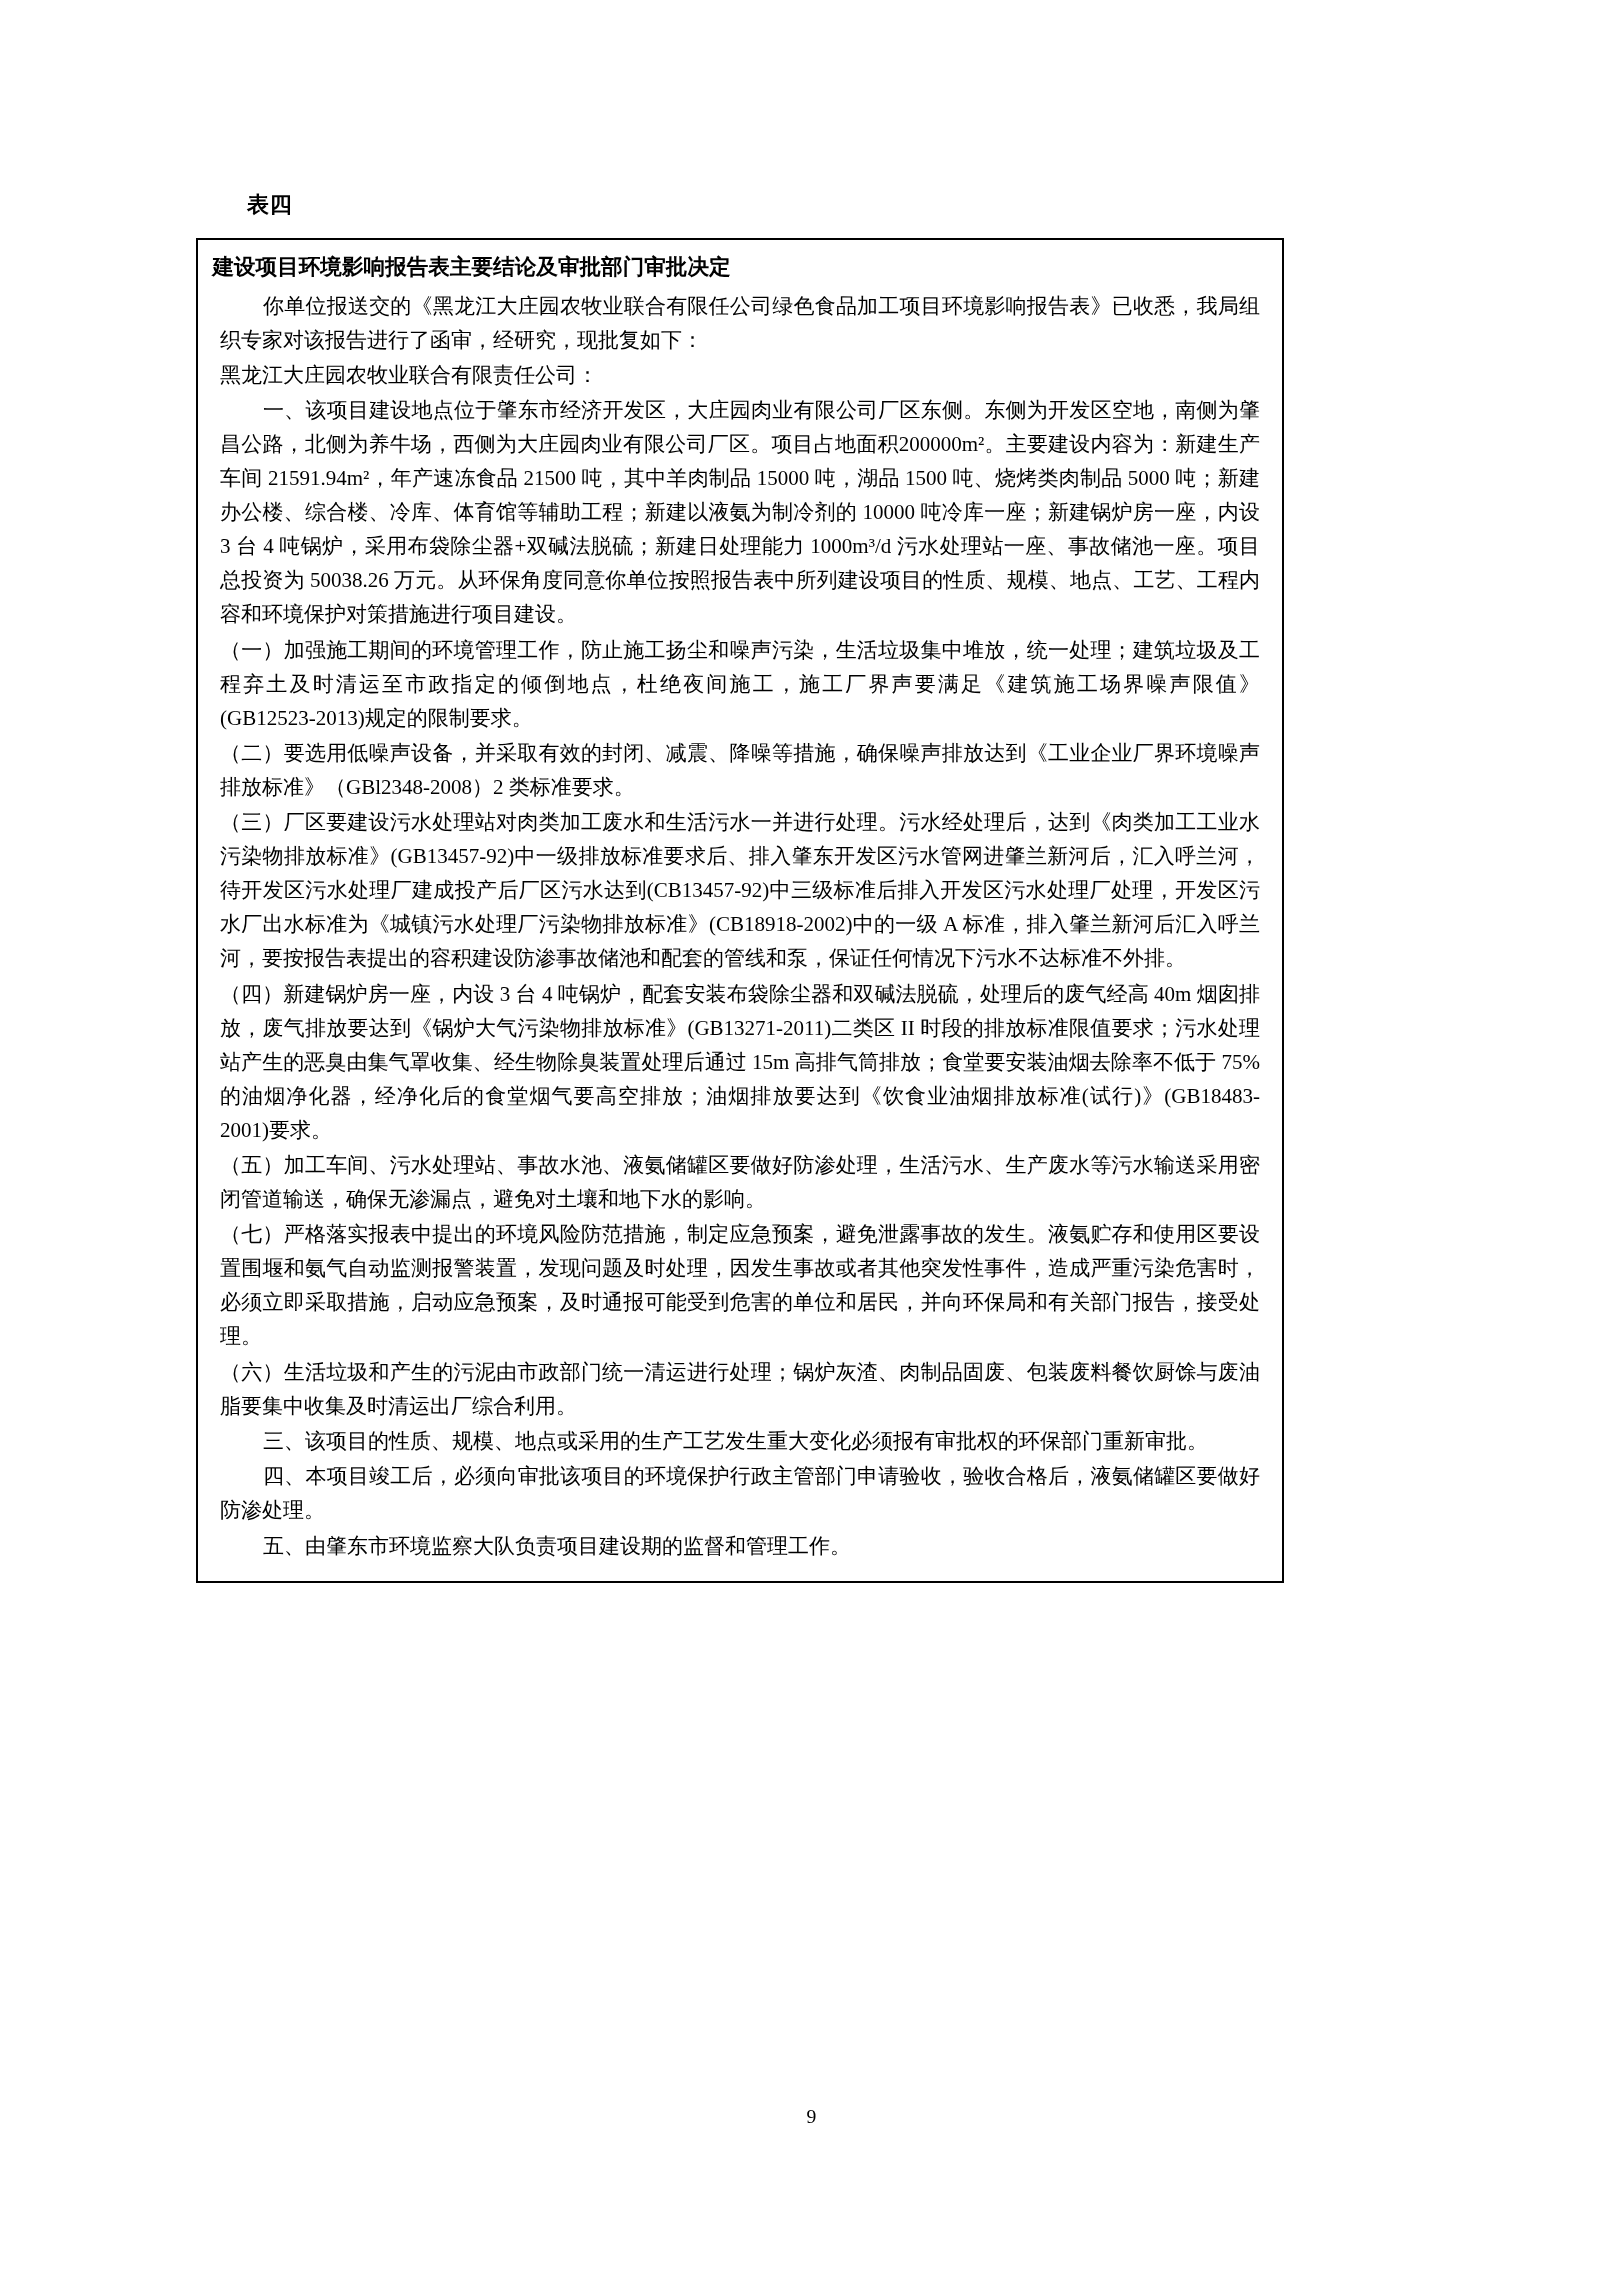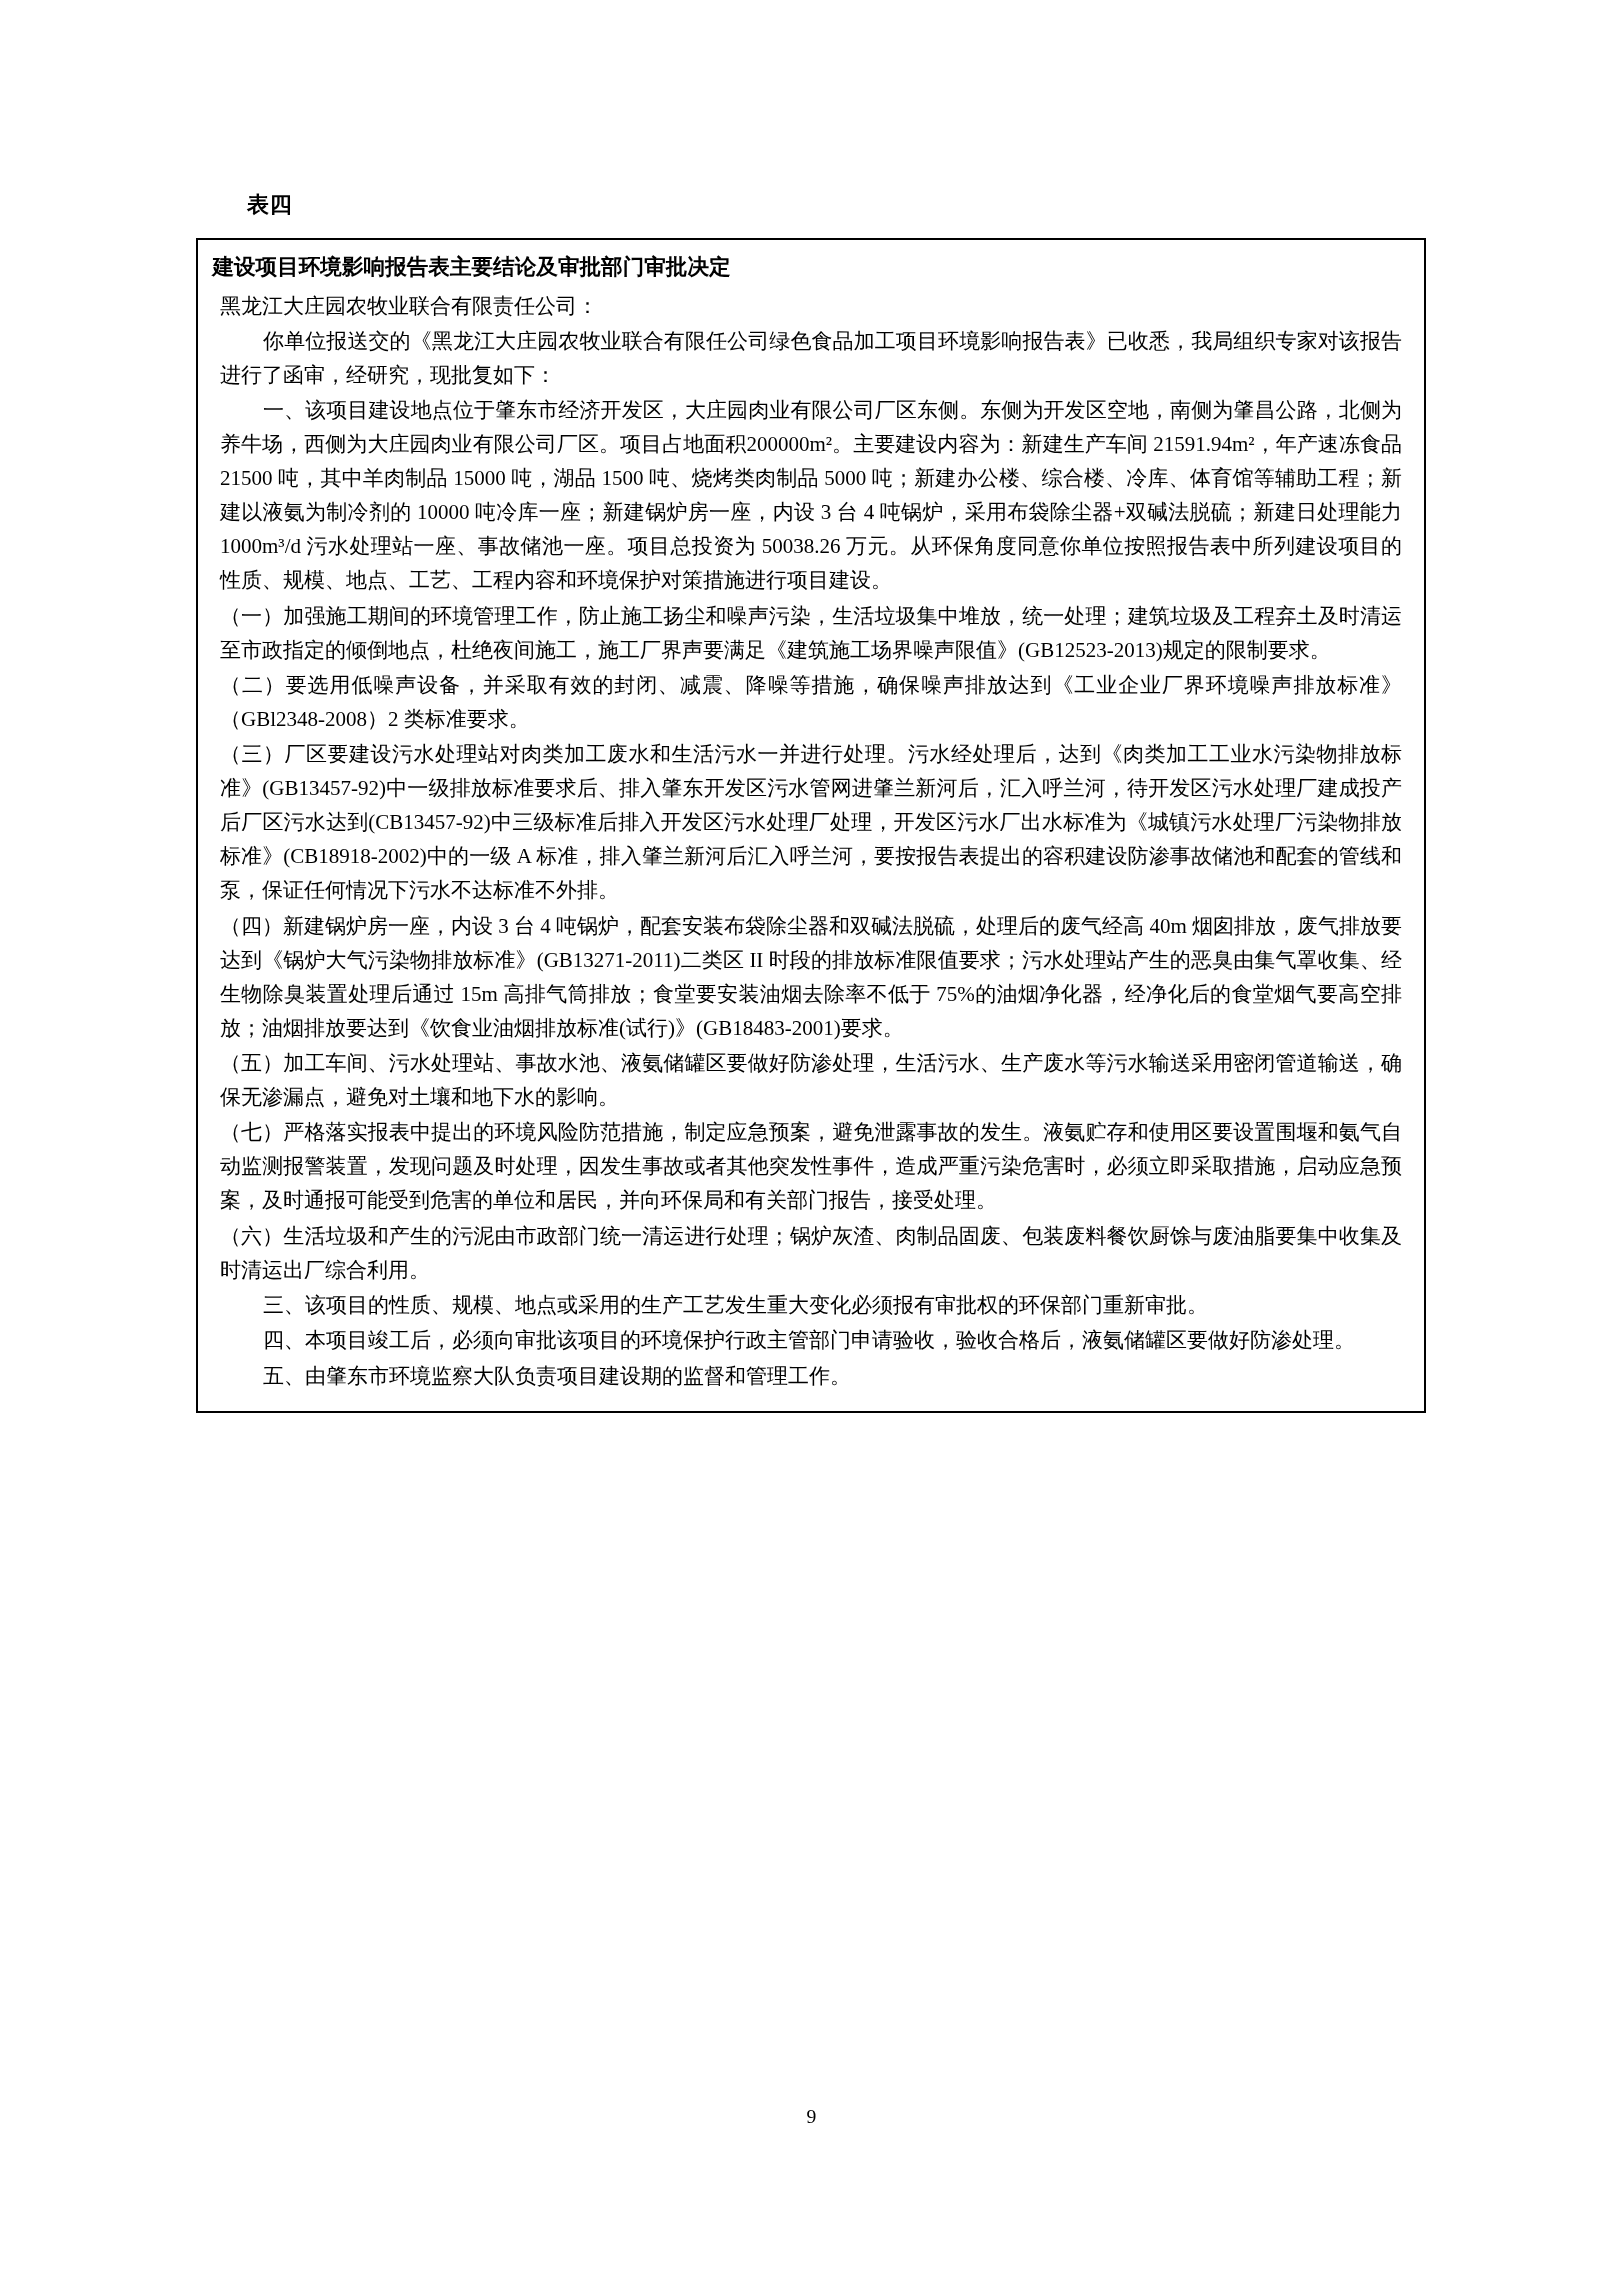--- a/index.html
+++ b/index.html
@@ -26,21 +26,21 @@
     left: 247px;
     top: 178px;
     font-size: 22px;
     font-weight: bold;
     letter-spacing: 0.7px;
   }
   .doc-box {
     position: absolute;
     left: 196px;
     top: 226px;
-    width: 1230px;
+    width: 1088px;
     border: 2px solid #000;
     box-sizing: border-box;
     padding: 0;
   }
   .doc-title {
     font-size: 21.6px;
     font-weight: bold;
     padding: 11.8px 14.4px 6.5px 14.4px;
     line-height: 1.4;
   }
@@ -73,22 +73,22 @@
 </head>
 <body>
 
 <div class="page">
 
   <div class="sheet-label">表四</div>
 
   <div class="doc-box">
     <div class="doc-title">建设项目环境影响报告表主要结论及审批部门审批决定</div>
     <div class="doc-body">
+      <p class="para indent2">你单位报送交的《黑龙江大庄园农牧业联合有限任公司绿色食品加工项目环境影响报告表》已收悉，我局组织专家对该报告进行了函审，经研究，现批复如下：</p>
       <p class="para noindent">黑龙江大庄园农牧业联合有限责任公司：</p>
-      <p class="para indent2">你单位报送交的《黑龙江大庄园农牧业联合有限任公司绿色食品加工项目环境影响报告表》已收悉，我局组织专家对该报告进行了函审，经研究，现批复如下：</p>
       <p class="para indent2">一、该项目建设地点位于肇东市经济开发区，大庄园肉业有限公司厂区东侧。东侧为开发区空地，南侧为肇昌公路，北侧为养牛场，西侧为大庄园肉业有限公司厂区。项目占地面积200000m²。主要建设内容为：新建生产车间 21591.94m²，年产速冻食品 21500 吨，其中羊肉制品 15000 吨，湖品 1500 吨、烧烤类肉制品 5000 吨；新建办公楼、综合楼、冷库、体育馆等辅助工程；新建以液氨为制冷剂的 10000 吨冷库一座；新建锅炉房一座，内设 3 台 4 吨锅炉，采用布袋除尘器+双碱法脱硫；新建日处理能力 1000m³/d 污水处理站一座、事故储池一座。项目总投资为 50038.26 万元。从环保角度同意你单位按照报告表中所列建设项目的性质、规模、地点、工艺、工程内容和环境保护对策措施进行项目建设。</p>
       <p class="para noindent">（一）加强施工期间的环境管理工作，防止施工扬尘和噪声污染，生活垃圾集中堆放，统一处理；建筑垃圾及工程弃土及时清运至市政指定的倾倒地点，杜绝夜间施工，施工厂界声要满足《建筑施工场界噪声限值》(GB12523-2013)规定的限制要求。</p>
       <p class="para noindent">（二）要选用低噪声设备，并采取有效的封闭、减震、降噪等措施，确保噪声排放达到《工业企业厂界环境噪声排放标准》（GBl2348-2008）2 类标准要求。</p>
       <p class="para noindent">（三）厂区要建设污水处理站对肉类加工废水和生活污水一并进行处理。污水经处理后，达到《肉类加工工业水污染物排放标准》(GB13457-92)中一级排放标准要求后、排入肇东开发区污水管网进肇兰新河后，汇入呼兰河，待开发区污水处理厂建成投产后厂区污水达到(CB13457-92)中三级标准后排入开发区污水处理厂处理，开发区污水厂出水标准为《城镇污水处理厂污染物排放标准》(CB18918-2002)中的一级 A 标准，排入肇兰新河后汇入呼兰河，要按报告表提出的容积建设防渗事故储池和配套的管线和泵，保证任何情况下污水不达标准不外排。</p>
       <p class="para noindent">（四）新建锅炉房一座，内设 3 台 4 吨锅炉，配套安装布袋除尘器和双碱法脱硫，处理后的废气经高 40m 烟囱排放，废气排放要达到《锅炉大气污染物排放标准》(GB13271-2011)二类区 II 时段的排放标准限值要求；污水处理站产生的恶臭由集气罩收集、经生物除臭装置处理后通过 15m 高排气筒排放；食堂要安装油烟去除率不低于 75%的油烟净化器，经净化后的食堂烟气要高空排放；油烟排放要达到《饮食业油烟排放标准(试行)》(GB18483-2001)要求。</p>
       <p class="para noindent">（五）加工车间、污水处理站、事故水池、液氨储罐区要做好防渗处理，生活污水、生产废水等污水输送采用密闭管道输送，确保无渗漏点，避免对土壤和地下水的影响。</p>
       <p class="para noindent">（七）严格落实报表中提出的环境风险防范措施，制定应急预案，避免泄露事故的发生。液氨贮存和使用区要设置围堰和氨气自动监测报警装置，发现问题及时处理，因发生事故或者其他突发性事件，造成严重污染危害时，必须立即采取措施，启动应急预案，及时通报可能受到危害的单位和居民，并向环保局和有关部门报告，接受处理。</p>
       <p class="para noindent">（六）生活垃圾和产生的污泥由市政部门统一清运进行处理；锅炉灰渣、肉制品固废、包装废料餐饮厨馀与废油脂要集中收集及时清运出厂综合利用。</p>
       <p class="para indent2">三、该项目的性质、规模、地点或采用的生产工艺发生重大变化必须报有审批权的环保部门重新审批。</p>
       <p class="para indent2">四、本项目竣工后，必须向审批该项目的环境保护行政主管部门申请验收，验收合格后，液氨储罐区要做好防渗处理。</p>

